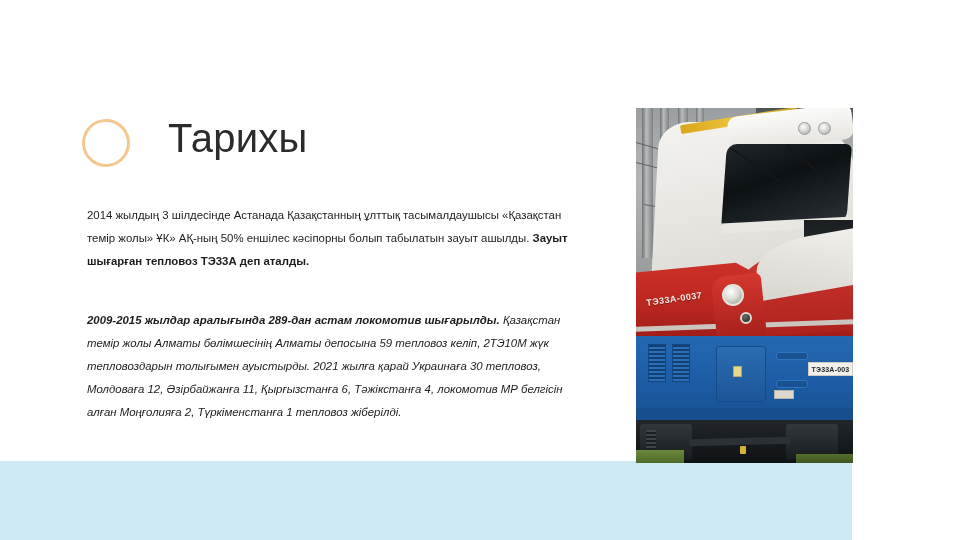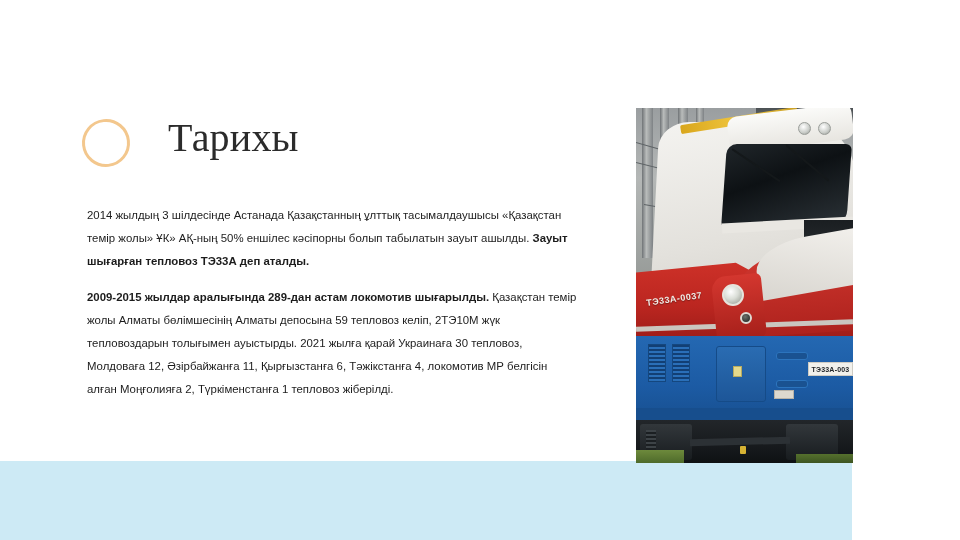--- a/index.html
+++ b/index.html
@@ -33,21 +33,20 @@
     background: #cdeaf5;
   }
 
   
   .title-row {
     position: absolute;
     left: 82px;
     top: 112px;
     width: 480px;
     height: 62px;
-    font-family: Liberation Serif, serif;
   }
   .deco-circle {
     position: absolute;
     left: 0px;
     top: 7px;
     width: 48px;
     height: 48px;
     border: 3px solid #f3c78d;
     border-radius: 50%;
     box-sizing: border-box;
@@ -72,21 +71,22 @@
     top: 204px;
     width: 493px;
     color: #1c1c1c;
     font-size: 11.4px;
     line-height: 23.2px;
   }
   .para {
     margin: 0;
   }
   .para + .para {
-    margin-top: 12px;
+    margin-top: 35px;
+    font-style: italic;
   }
   .para b {
     font-weight: 700;
   }
 
   
   .photo {
     position: absolute;
     left: 636px;
     top: 108px;

